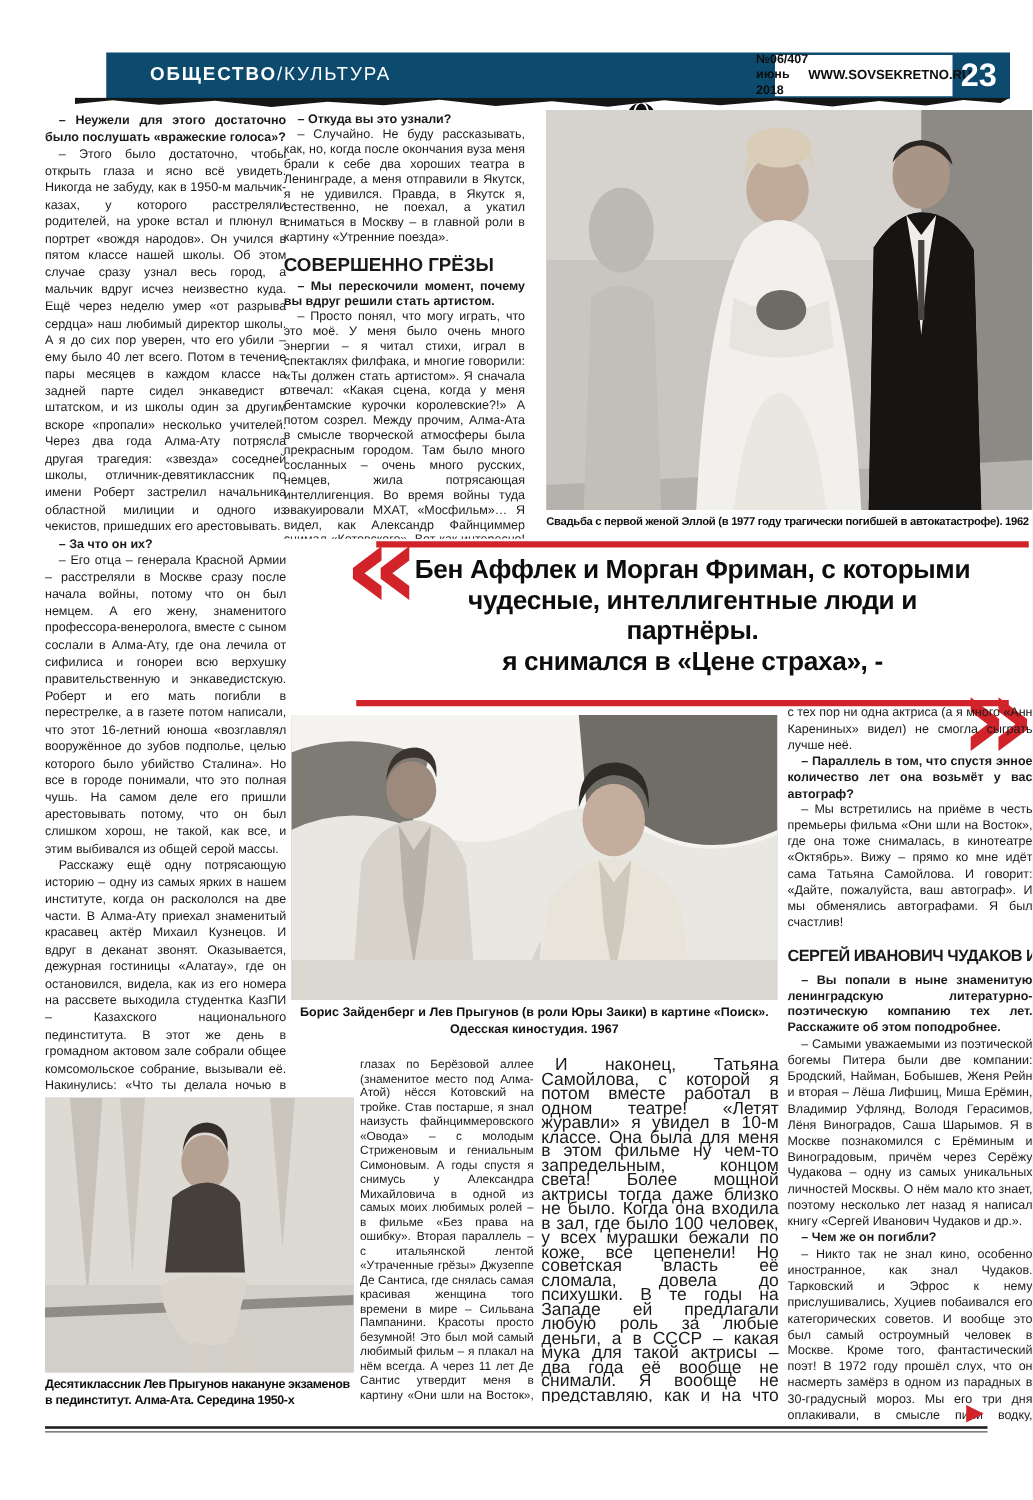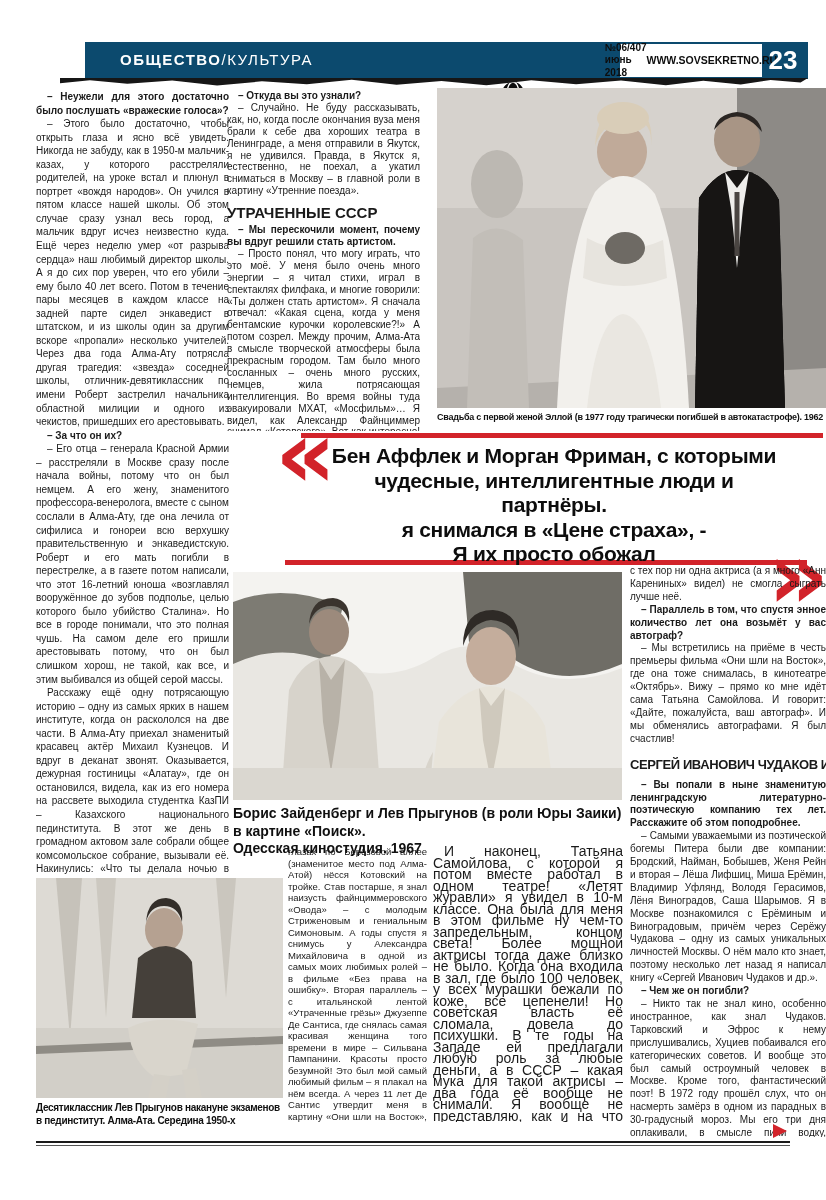--- a/index.html
+++ b/index.html
@@ -34,21 +34,21 @@
   .sec-head1{font-weight:bold;font-size:15px;margin:10px 0 5px;text-indent:0;letter-spacing:0;}
   .sec-head2{font-weight:bold;font-size:13px;margin:13px 0 7px;text-indent:0;letter-spacing:-0.4px;white-space:nowrap;}
   
   .photo{position:absolute;overflow:hidden;background:#cfccc7;}
   .photo svg{display:block;}
   .wedding{left:437px;top:88px;width:389px;height:320px;}
   .movie{left:233px;top:572px;width:389px;height:228px;}
   .young{left:36px;top:878px;width:247px;height:220px;}
   .caption{position:absolute;font-weight:bold;color:#101010;line-height:1.25;}
   .cap-wedding{left:437px;top:412px;width:389px;font-size:9px;letter-spacing:-0.25px;white-space:nowrap;}
-  .cap-movie{left:233px;top:805px;width:389px;font-size:14px;}
+  .cap-movie{left:233px;top:805px;width:389px;font-size:10px;text-align:center;}
   .cap-young{left:36px;top:1102px;width:250px;font-size:10px;letter-spacing:-0.3px;}
   
   .banner{position:absolute;left:285px;top:433px;width:538px;height:132px;}
   .banner .line-top{position:absolute;left:16px;right:0;top:0;height:5px;background:#d2232a;}
   .banner .line-bottom{position:absolute;left:0;right:16px;bottom:0;height:5px;background:#d2232a;}
   .banner .quo{position:absolute;color:#d2232a;font-weight:bold;font-size:95px;line-height:1;font-family:"DejaVu Sans",sans-serif;}
   .banner .quo.open{left:-10px;top:-26px;}
   .banner .quo.close{right:-6px;bottom:-58px;}
   .banner .qtext{position:absolute;left:34px;right:34px;top:11px;text-align:center;color:#0d0d0d;
                  font-weight:bold;font-size:21px;line-height:1.17;letter-spacing:-0.3px;}
@@ -92,21 +92,21 @@
     <p class="para">– Этого было достаточно, чтобы открыть глаза и ясно всё увидеть. Никогда не забуду, как в 1950-м мальчик-казах, у которого расстреляли родителей, на уроке встал и плюнул в портрет «вождя народов». Он учился в пятом классе нашей школы. Об этом случае сразу узнал весь город, а мальчик вдруг исчез неизвестно куда. Ещё через неделю умер «от разрыва сердца» наш любимый директор школы. А я до сих пор уверен, что его убили – ему было 40 лет всего. Потом в течение пары месяцев в каждом классе на задней парте сидел энкаведист в штатском, и из школы один за другим вскоре «пропали» несколько учителей. Через два года Алма-Ату потрясла другая трагедия: «звезда» соседней школы, отличник-девятиклассник по имени Роберт застрелил начальника областной милиции и одного из чекистов, пришедших его арестовывать.</p>
     <p class="para q">– За что он их?</p>
     <p class="para">– Его отца – генерала Красной Армии – расстреляли в Москве сразу после начала войны, потому что он был немцем. А его жену, знаменитого профессора-венеролога, вместе с сыном сослали в Алма-Ату, где она лечила от сифилиса и гонореи всю верхушку правительственную и энкаведистскую. Роберт и его мать погибли в перестрелке, а в газете потом написали, что этот 16-летний юноша «возглавлял вооружённое до зубов подполье, целью которого было убийство Сталина». Но все в городе понимали, что это полная чушь. На самом деле его пришли арестовывать потому, что он был слишком хорош, не такой, как все, и этим выбивался из общей серой массы.</p>
     <p class="para">Расскажу ещё одну потрясающую историю – одну из самых ярких в нашем институте, когда он раскололся на две части. В Алма-Ату приехал знаменитый красавец актёр Михаил Кузнецов. И вдруг в деканат звонят. Оказывается, дежурная гостиницы «Алатау», где он остановился, видела, как из его номера на рассвете выходила студентка КазПИ – Казахского национального пединститута. В этот же день в громадном актовом зале собрали общее комсомольское собрание, вызывали её. Накинулись: «Что ты делала ночью в гостиничном номере?» Девушка ответила: «Какое ваше дело?!» «Если ты сейчас не раскроешь всю правду, мы тебя исключим из института и из комсомола!» – «Мне плевать на ваш институт и ваш комсомол!» Встала и ушла. Конечно, её выгнали и исключили. Вот это был поступок – такого я никогда не забуду…</p>
 
   </div>
 
   <div class="col col2">
     <p class="para q">– Откуда вы это узнали?</p>
     <p class="para">– Случайно. Не буду рассказывать, как, но, когда после окончания вуза меня брали к себе два хороших театра в Ленинграде, а меня отправили в Якутск, я не удивился. Правда, в Якутск я, естественно, не поехал, а укатил сниматься в Москву – в главной роли в картину «Утренние поезда».</p>
-    <p class="sec-head1">УТРАЧЕННЫЕ СССР</p>
+    <p class="sec-head1">СОВЕРШЕННО ГРЁЗЫ</p>
     <p class="para q">– Мы перескочили момент, почему вы вдруг решили стать артистом.</p>
     <p class="para">– Просто понял, что могу играть, что это моё. У меня было очень много энергии – я читал стихи, играл в спектаклях филфака, и многие говорили: «Ты должен стать артистом». Я сначала отвечал: «Какая сцена, когда у меня бентамские курочки королевские?!» А потом созрел. Между прочим, Алма-Ата в смысле творческой атмосферы была прекрасным городом. Там было много сосланных – очень много русских, немцев, жила потрясающая интеллигенция. Во время войны туда эвакуировали МХАТ, «Мосфильм»… Я видел, как Александр Файнциммер снимал «Котовского». Вот как интересно! В моей жизни было три мощные параллели. Первая – как раз с Фейнциммером. Мне было года три, когда на моих</p>
   </div>
 
   <div class="photo wedding">
     <svg viewBox="0 0 389 320" width="389" height="320">
       <rect width="389" height="320" fill="#c9c5c0"></rect>
       <rect x="0" y="0" width="389" height="120" fill="#d6d2cd"></rect>
       <rect x="300" y="0" width="89" height="320" fill="#8d8a86"></rect>
       <path d="M0 300 L389 280 L389 320 L0 320 Z" fill="#b5b1ac"></path>
@@ -134,21 +134,20 @@
 
   <div class="banner">
     <div class="line-top"></div>
     <div class="line-bottom"></div>
     <div class="quo open">«</div>
     <div class="quo close">»</div>
     <div class="qtext">
       <div>Бен Аффлек и Морган Фриман, с которыми</div>
       <div>чудесные, интеллигентные люди и партнёры.</div>
       <div>я снимался в «Цене страха», -</div>
-      <div>Я их просто обожал</div>
     </div>
   </div>
 
   <div class="photo movie">
     <svg viewBox="0 0 389 228" width="389" height="228">
       <rect width="389" height="228" fill="#e9e7e2"></rect>
       <path d="M0 0 L389 0 L389 96 Q330 120 280 92 Q240 60 200 86 Q150 116 96 88 Q40 66 0 92 Z" fill="#f4f3f0"></path>
       <path d="M230 0 L389 0 L389 92 Q330 118 282 88 Q255 64 236 70 Z" fill="#6f6d66"></path>
       <path d="M0 30 Q50 10 110 34 L96 90 Q46 70 0 92 Z" fill="#7d7b73"></path>
 

